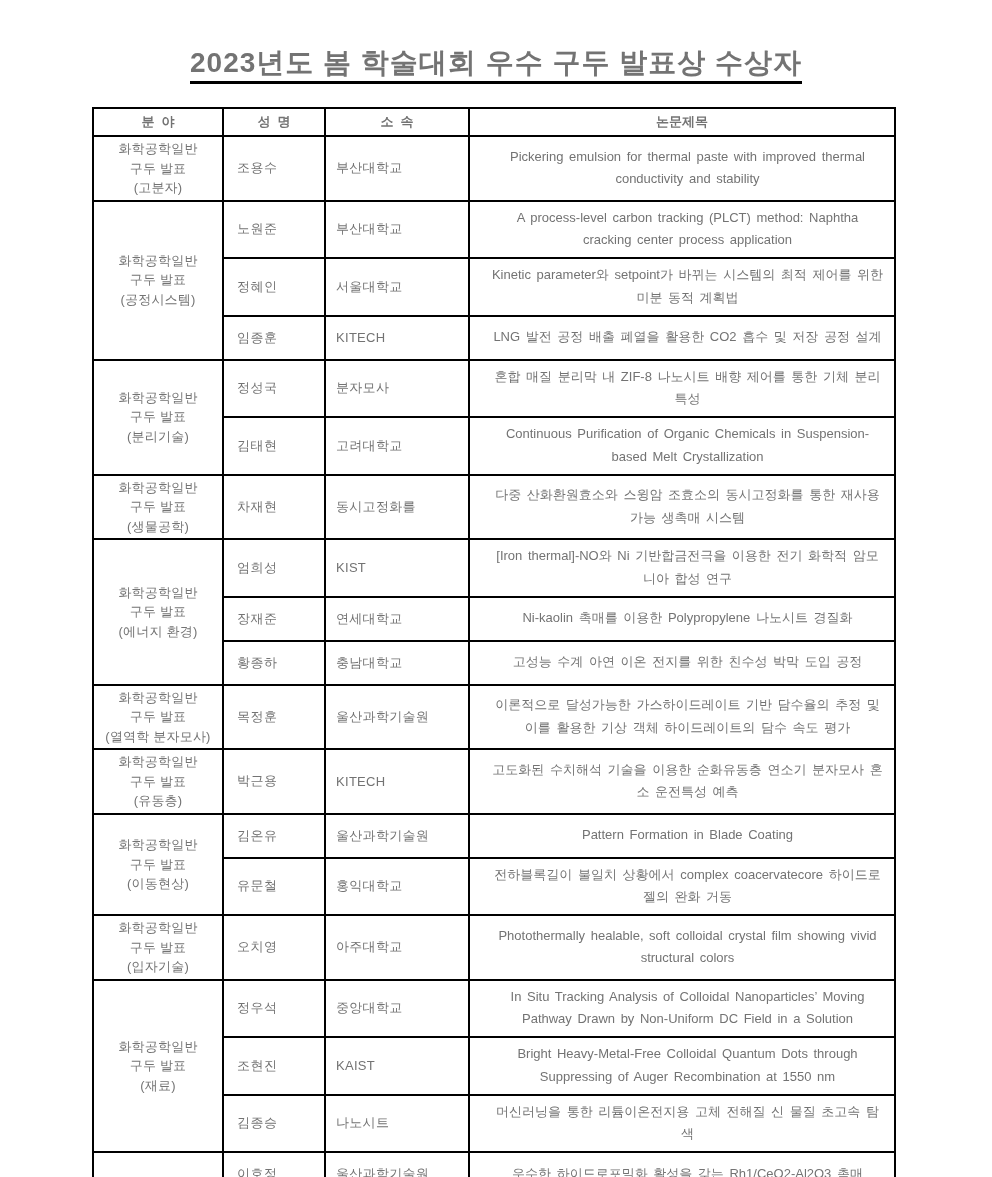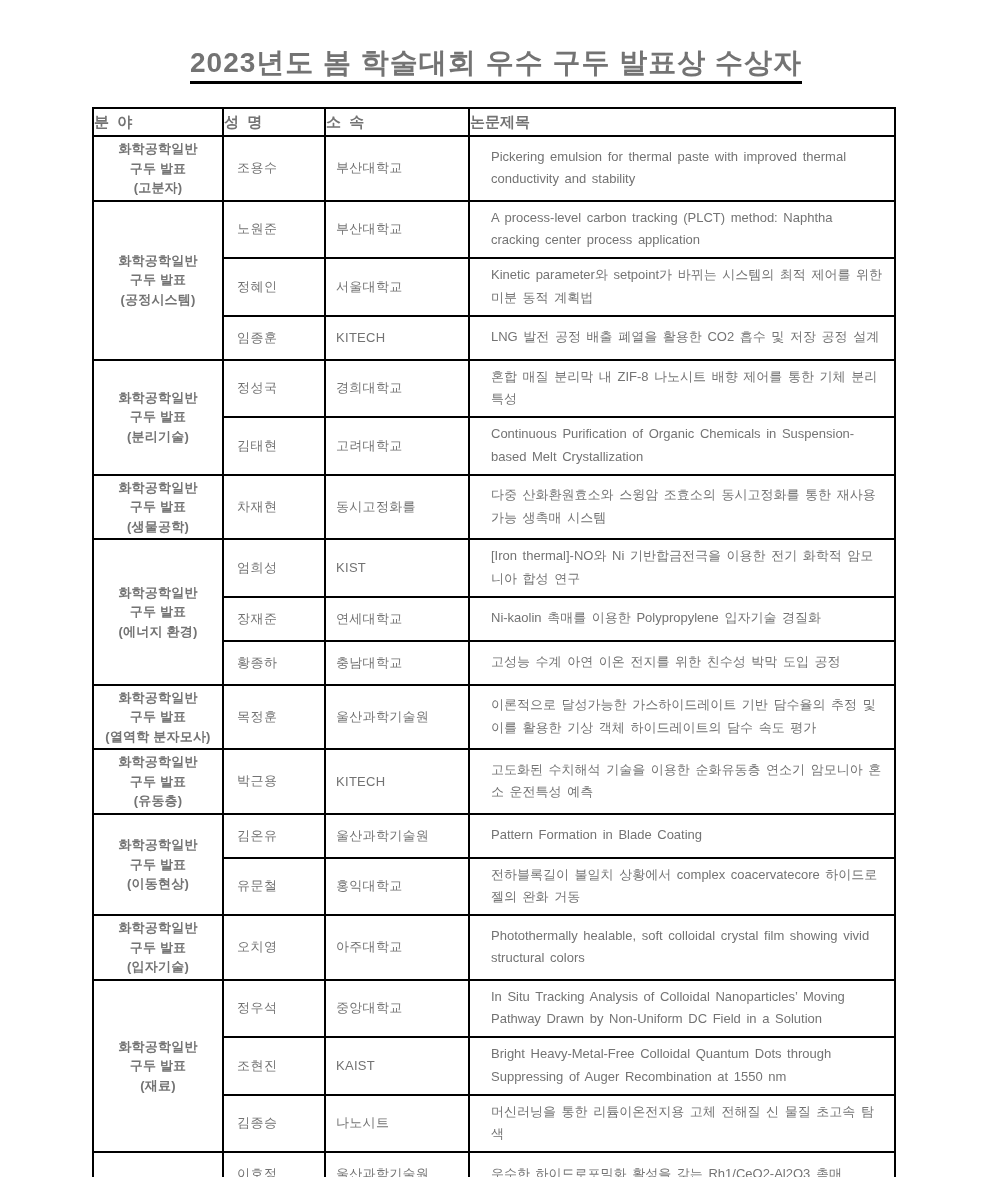--- a/index.html
+++ b/index.html
@@ -39,53 +39,52 @@
   table.awards col.c-affil { width: 144px; }
   table.awards col.c-title { width: 426px; }
 
   table.awards th,
   table.awards td {
     border: 2px solid #000;
     box-sizing: border-box;
   }
   table.awards th {
     height: 28px;
-    font-size: 15px;
+    font-size: 13px;
     font-weight: 700;
-    text-align: left;
+    text-align: center;
     white-space: pre;
     padding: 2px 0;
   }
   table.awards td {
     vertical-align: middle;
     font-size: 13px;
   }
   td.field-cell {
     text-align: center;
     font-size: 12.5px;
     line-height: 1.5;
     letter-spacing: 0.2px;
     padding: 2px;
-    font-weight: bold;
   }
   td.name-cell {
     height: 44px;
     padding-left: 13px;
     letter-spacing: 0.5px;
   }
   td.affil-cell {
     padding-left: 10px;
     letter-spacing: 0.3px;
   }
   td.title-cell {
     padding: 5px 10px 5px 21px;
     line-height: 1.75;
     word-spacing: 2px;
     font-size: 13px;
-    text-align: left;
+    text-align: center;
   }
 </style>
 </head>
 <body>
 
 <div class="page">
 
   <h1 class="doc-title"><span class="underline">2023년도 봄 학술대회 우수 구두 발표상 수상자</span></h1>
 
   <table class="awards">
@@ -134,21 +133,21 @@
           <td class="affil-cell">KITECH</td>
           <td class="title-cell">LNG 발전 공정 배출 폐열을 활용한 CO2 흡수 및 저장 공정 설계</td>
         </tr>
         <tr>
           <td class="field-cell" rowspan="2">
             <div>화학공학일반</div>
             <div>구두 발표</div>
             <div>(분리기술)</div>
           </td>
           <td class="name-cell">정성국</td>
-          <td class="affil-cell">경희대학교</td>
+          <td class="affil-cell">분자모사</td>
           <td class="title-cell">혼합 매질 분리막 내 ZIF-8 나노시트 배향 제어를 통한 기체 분리 특성</td>
         </tr>
         <tr>
           <td class="name-cell">김태현</td>
           <td class="affil-cell">고려대학교</td>
           <td class="title-cell">Continuous Purification of Organic Chemicals in Suspension-based Melt Crystallization</td>
         </tr>
         <tr>
           <td class="field-cell" rowspan="1">
             <div>화학공학일반</div>
@@ -165,21 +164,21 @@
             <div>구두 발표</div>
             <div>(에너지 환경)</div>
           </td>
           <td class="name-cell">엄희성</td>
           <td class="affil-cell">KIST</td>
           <td class="title-cell">[Iron thermal]-NO와 Ni 기반합금전극을 이용한 전기 화학적 암모니아 합성 연구</td>
         </tr>
         <tr>
           <td class="name-cell">장재준</td>
           <td class="affil-cell">연세대학교</td>
-          <td class="title-cell">Ni-kaolin 촉매를 이용한 Polypropylene 입자기술 경질화</td>
+          <td class="title-cell">Ni-kaolin 촉매를 이용한 Polypropylene 나노시트 경질화</td>
         </tr>
         <tr>
           <td class="name-cell">황종하</td>
           <td class="affil-cell">충남대학교</td>
           <td class="title-cell">고성능 수계 아연 이온 전지를 위한 친수성 박막 도입 공정</td>
         </tr>
         <tr>
           <td class="field-cell" rowspan="1">
             <div>화학공학일반</div>
             <div>구두 발표</div>
@@ -190,21 +189,21 @@
           <td class="title-cell">이론적으로 달성가능한 가스하이드레이트 기반 담수율의 추정 및 이를 활용한 기상 객체 하이드레이트의 담수 속도 평가</td>
         </tr>
         <tr>
           <td class="field-cell" rowspan="1">
             <div>화학공학일반</div>
             <div>구두 발표</div>
             <div>(유동층)</div>
           </td>
           <td class="name-cell">박근용</td>
           <td class="affil-cell">KITECH</td>
-          <td class="title-cell">고도화된 수치해석 기술을 이용한 순화유동층 연소기 암모니아 혼소 운전특성 예측</td>
+          <td class="title-cell">고도화된 수치해석 기술을 이용한 순화유동층 연소기 분자모사 혼소 운전특성 예측</td>
         </tr>
         <tr>
           <td class="field-cell" rowspan="2">
             <div>화학공학일반</div>
             <div>구두 발표</div>
             <div>(이동현상)</div>
           </td>
           <td class="name-cell">김온유</td>
           <td class="affil-cell">울산과학기술원</td>
           <td class="title-cell">Pattern Formation in Blade Coating</td>

